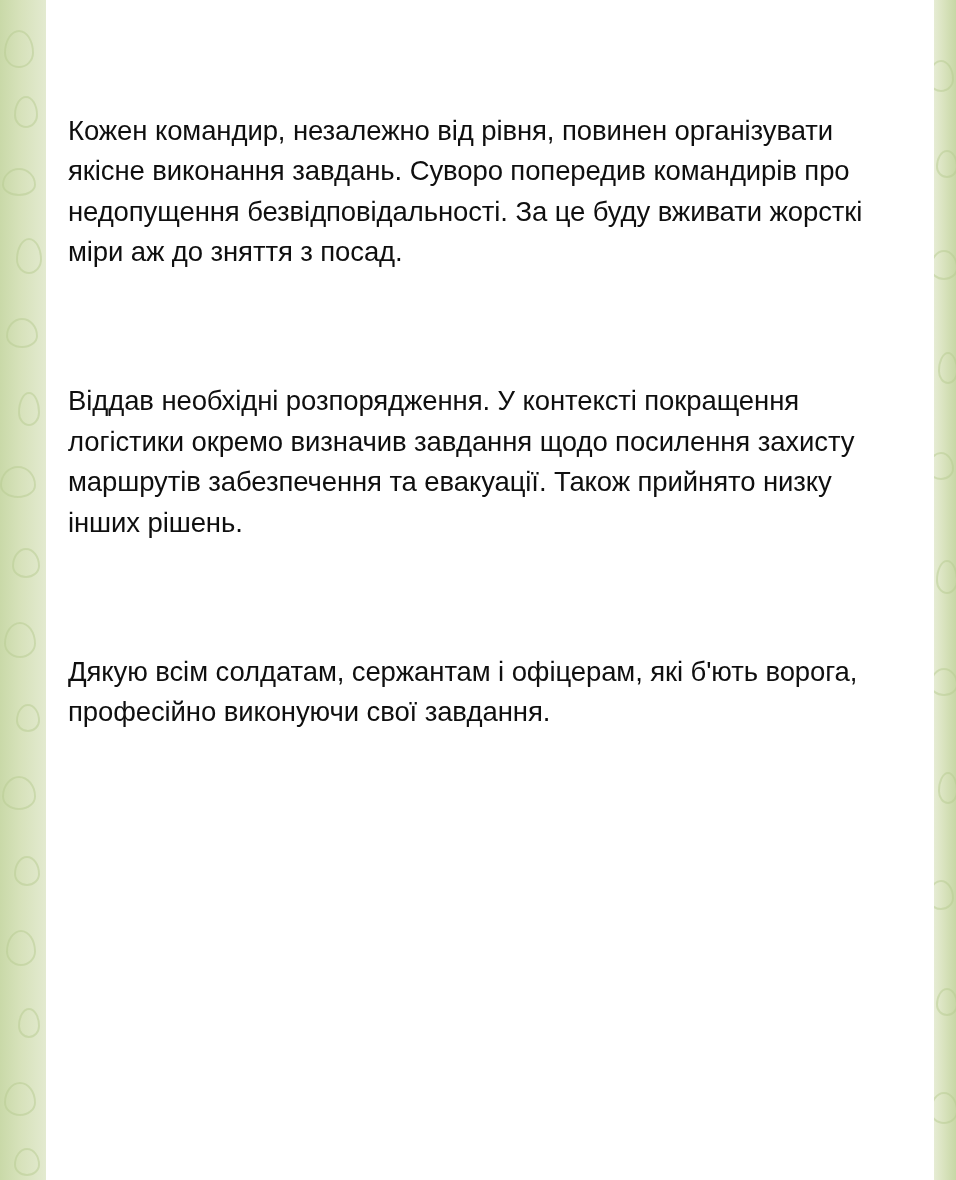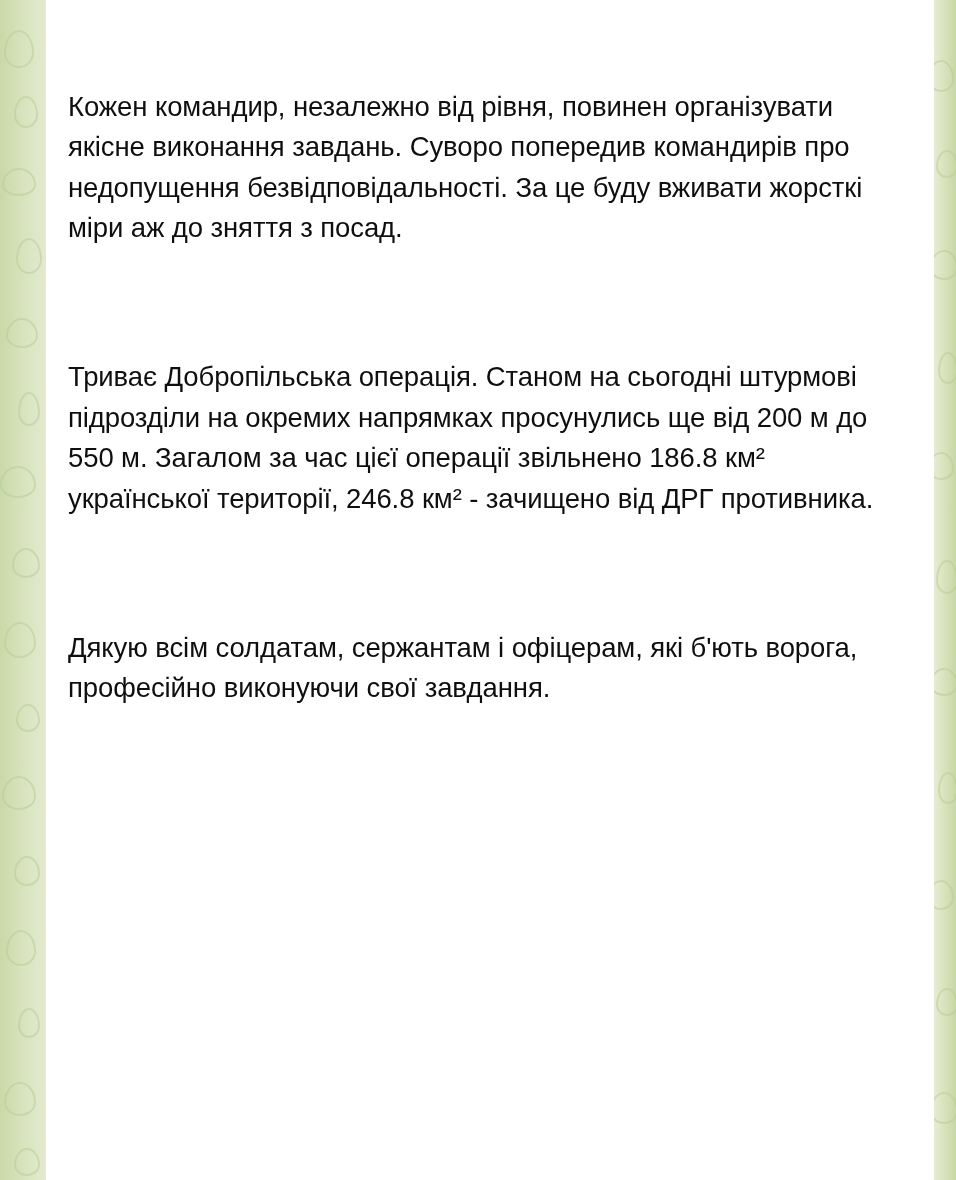--- a/index.html
+++ b/index.html
@@ -52,21 +52,21 @@
   }
   
   .bubble {
     position: absolute;
     left: 46px;
     top: 0;
     width: 888px;
     height: 1180px;
     background: #ffffff;
     box-sizing: border-box;
-    padding: 6px 40px 24px 22px;
+    padding: 30px 40px 24px 22px;
   }
   .msg-text {
     margin: 0;
     color: #0f0f0f;
     font-size: 27.5px;
     line-height: 1.47;
     letter-spacing: -0.1px;
     white-space: pre-wrap;
     word-wrap: break-word;
     font-weight: 400;
@@ -118,19 +118,19 @@
       <span style="left:4px;  top:772px; width:16px; height:28px;"></span>
       <span style="left:-6px; top:880px; width:22px; height:26px;"></span>
       <span style="left:2px;  top:988px; width:18px; height:24px;"></span>
       <span style="left:-4px; top:1092px; width:24px; height:28px;"></span>
     </div>
   </div>
 
   <div class="bubble">
     <div class="msg-text">
       <p class="para">Кожен командир, незалежно від рівня, повинен організувати якісне виконання завдань. Суворо попередив командирів про недопущення безвідповідальності. За це буду вживати жорсткі міри аж до зняття з посад.</p>
-      <p class="para">Триває Добропільська операція. Станом на сьогодні штурмові підрозділи на окремих напрямках просунулись ще від 200 м до 550 м. Загалом за час цієї операції звільнено 186.8 км² української території, 246.8 км² - зачищено від ДРГ противника.</p>
+      <p class="para">Віддав необхідні розпорядження. У контексті покращення логістики окремо визначив завдання щодо посилення захисту маршрутів забезпечення та евакуації. Також прийнято низку інших рішень.</p>
       <p class="para">Дякую всім солдатам, сержантам і офіцерам, які б'ють ворога, професійно виконуючи свої завдання.</p>
       
     </div>
   </div>
 
 </div>
 
 </body></html>

